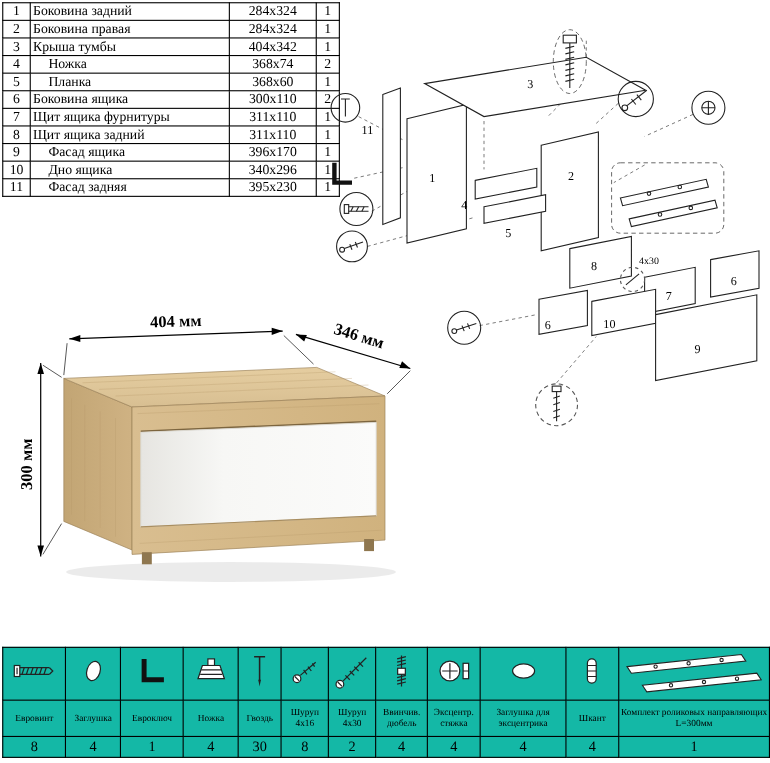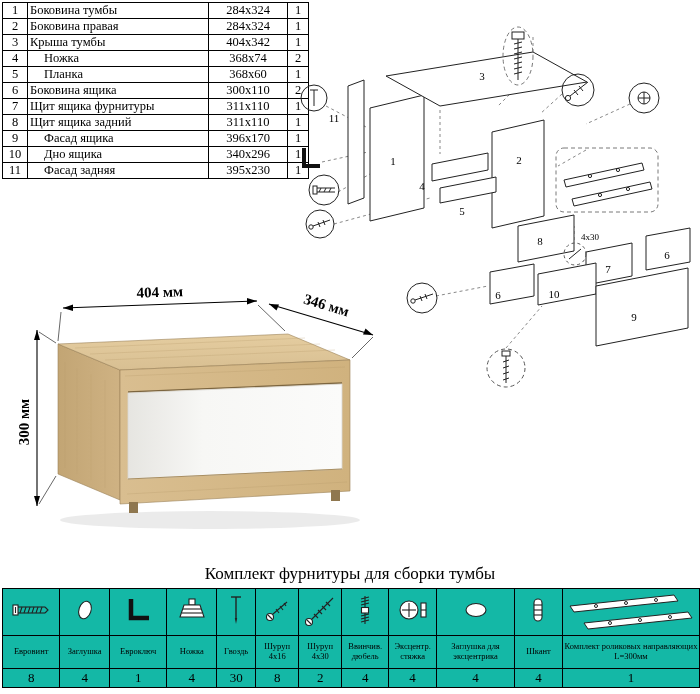--- a/index.html
+++ b/index.html
@@ -33,21 +33,21 @@
 </style>
 </head>
 <body>
 
 <div class="page">
 
   <table class="parts-table">
     <tbody>
       <tr>
         <td class="col-num">1</td>
-        <td class="col-name">Боковина тумбы</td>
+        <td class="col-name">Боковина задний</td>
         <td class="col-size">284x324</td>
         <td class="col-qty">1</td>
       </tr>
       <tr>
         <td class="col-num">2</td>
         <td class="col-name">Боковина правая</td>
         <td class="col-size">284x324</td>
         <td class="col-qty">1</td>
       </tr>
       <tr>
@@ -307,21 +307,20 @@
     <g stroke="#000" stroke-width="1.1">
       <line x1="22" y1="58" x2="22" y2="234"></line>
       <polygon points="22,58 19,68 25,68" fill="#000" stroke="none"></polygon>
       <polygon points="22,234 19,224 25,224" fill="#000" stroke="none"></polygon>
       <line x1="24" y1="60" x2="41" y2="71" stroke-width="0.6"></line>
       <line x1="24" y1="232" x2="41" y2="204" stroke-width="0.6"></line>
       <text x="14" y="150" text-anchor="middle" font-size="15" font-weight="bold" stroke="none" fill="#000" transform="rotate(-90 14 150)">300 мм</text>
     </g>
   </svg>
 
-  <div class="kit-title">Комплект фурнитуры для сборки тумбы</div>
 
   <table class="kit-table">
     <colgroup>
       <col style="width:58px">
         <col style="width:50px">
         <col style="width:58px">
         <col style="width:50px">
       <col style="width:38px">
         <col style="width:42px">
         <col style="width:42px">

